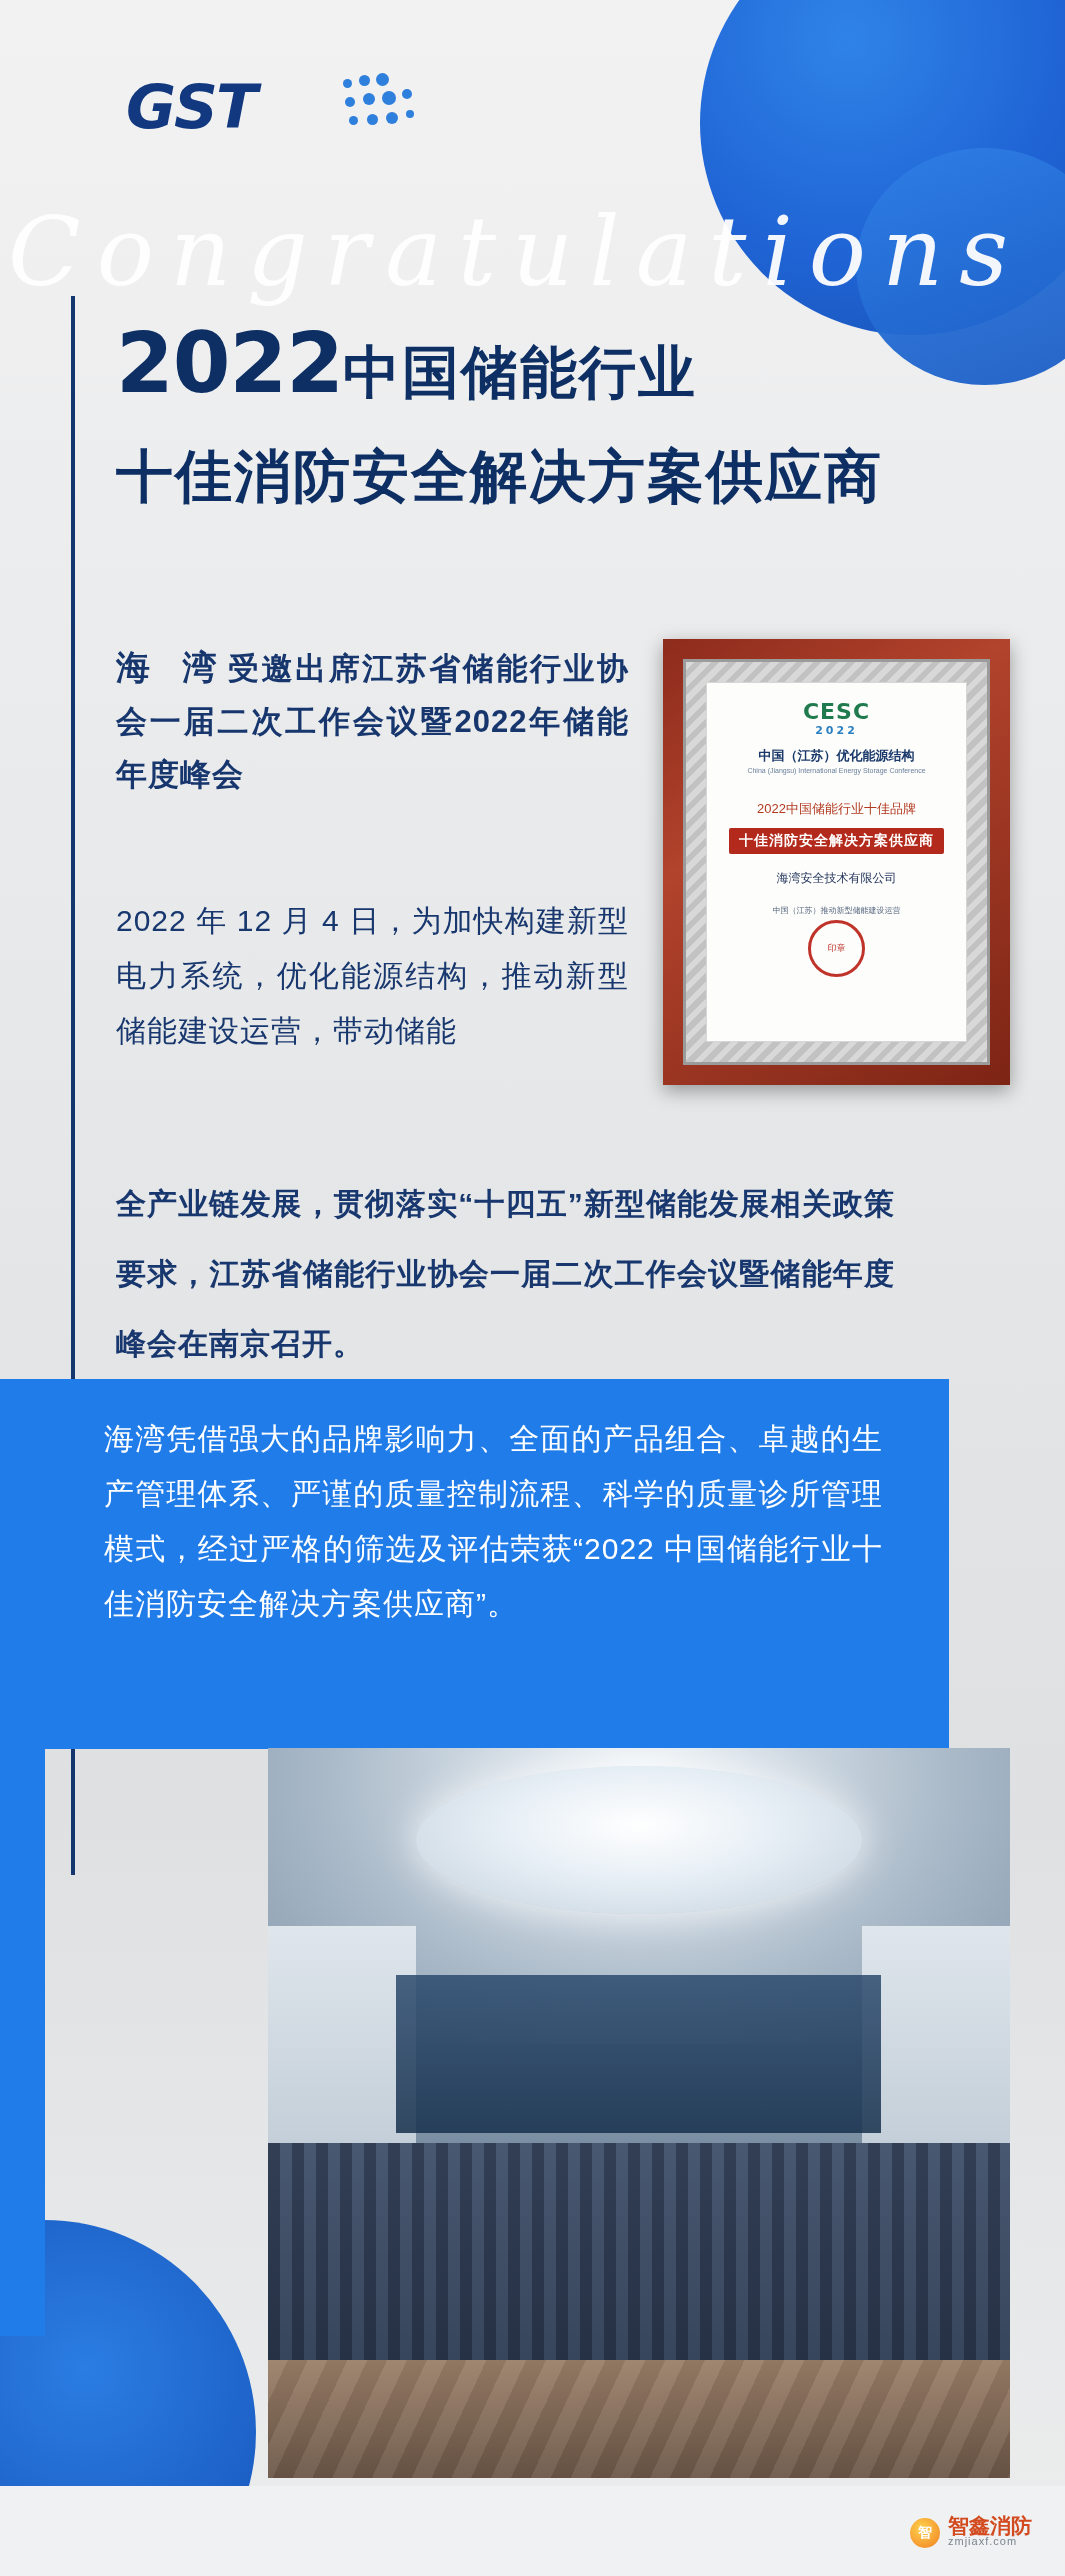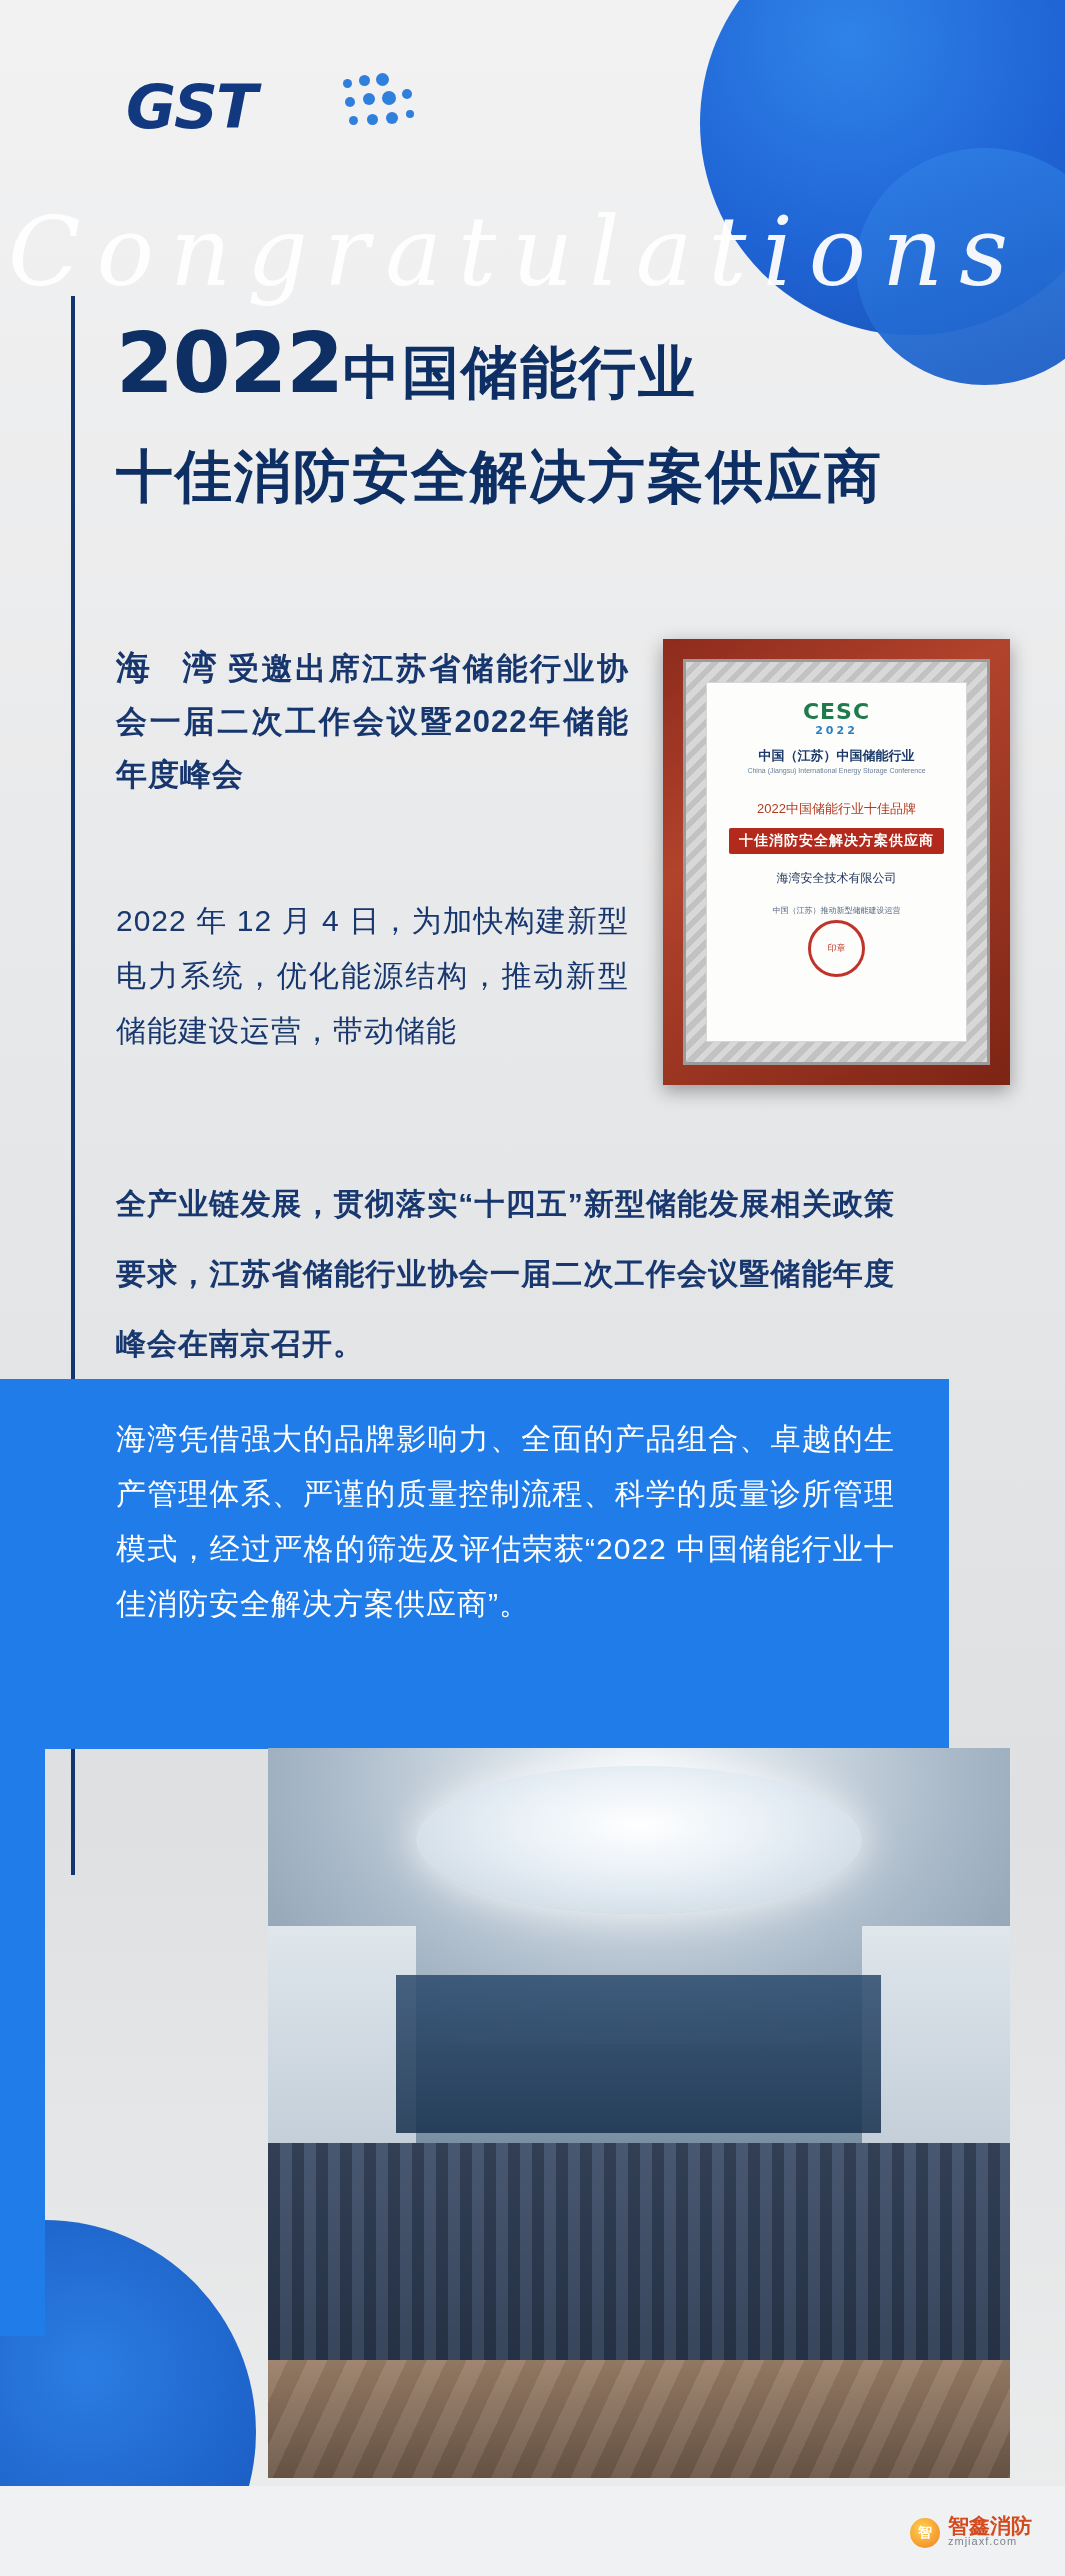--- a/index.html
+++ b/index.html
@@ -146,21 +146,21 @@
     width:51px;height:51px;border-radius:50%;border:3px solid #c0332a;
     color:#c0332a;font-size:9px;display:flex;align-items:center;justify-content:center;
     margin-top:4px;transform:rotate(-8px);
   }
   
   .bluepanel{
     position:absolute;left:45px;top:1379px;width:904px;height:370px;
     background:#1f7ce8;
   }
   .bluetext{
-    position:absolute;left:116px;top:1411px;width:779px;
+    position:absolute;left:104px;top:1411px;width:779px;
     font-size:30px;line-height:55px;color:#ffffff;text-align:justify;letter-spacing:1px;
   }
   
   .photo{
     position:absolute;left:268px;top:1748px;width:742px;height:730px;
     background:linear-gradient(180deg,#c9d4dd 0%,#aebdcb 18%,#8d9fb3 42%,#6f8498 62%,#8a7361 85%,#6d5a4c 100%);
     overflow:hidden;
   }
   .ph-ceiling{
     position:absolute;left:0;top:0;width:100%;height:296px;
@@ -255,21 +255,21 @@
   <div class="para2">2022 年 12 月 4 日，为加快构建新型电力系统，优化能源结构，推动新型储能建设运营，带动储能</div>
   <div class="para2b">全产业链发展，贯彻落实“十四五”新型储能发展相关政策要求，江苏省储能行业协会一届二次工作会议暨储能年度峰会在南京召开。</div>
 
   <div class="cert">
     <div class="cert-in">
       <div class="cert-paper">
         <div class="cesc">
           <span>CESC</span>
           <span class="yr">2022</span>
         </div>
-        <div class="cert-l1">中国（江苏）中国储能行业</div>
+        <div class="cert-l1">中国（江苏）优化能源结构</div>
         <div class="cert-l1e">China (Jiangsu) International Energy Storage Conference</div>
         <div class="cert-l2">2022中国储能行业十佳品牌</div>
         <div class="cert-l3">十佳消防安全解决方案供应商</div>
         <div class="cert-l4">海湾安全技术有限公司</div>
         <div class="cert-l5">中国（江苏）推动新型储能建设运营</div>
         <div class="cert-seal">印章</div>
       </div>
     </div>
   </div>
 

